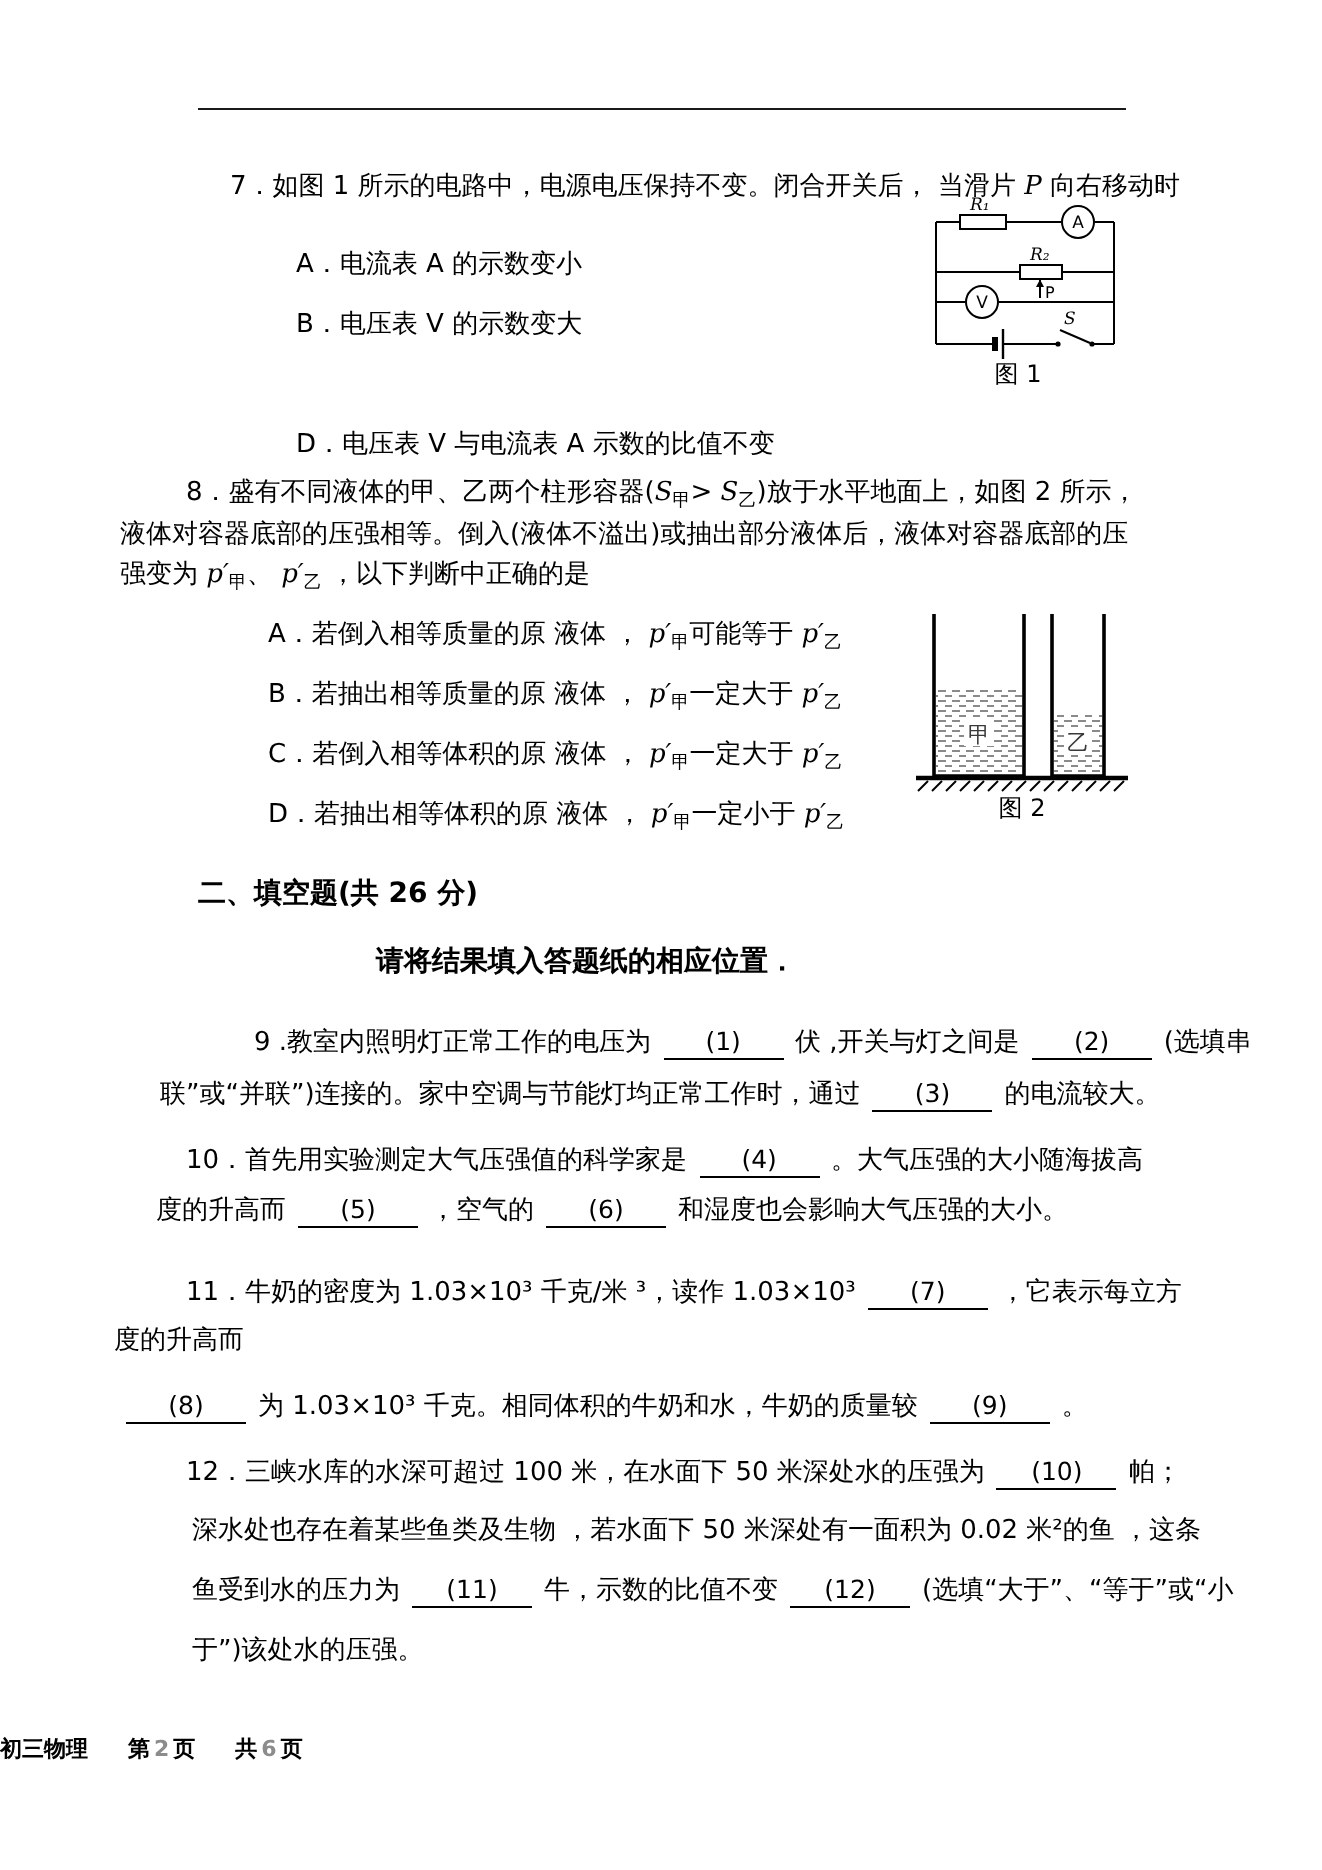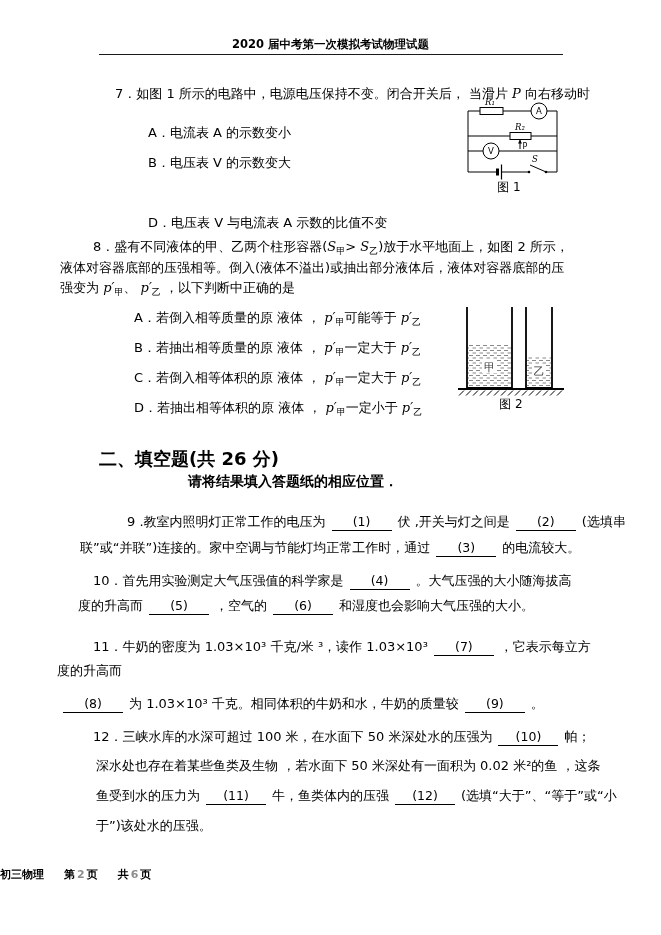--- a/index.html
+++ b/index.html
@@ -3,42 +3,41 @@
 <meta charset="utf-8">
 <style>
   html,body{margin:0;padding:0;background:#e8e8e8;}
   .page{position:relative;width:661px;height:935px;background:#ffffff;margin:0 auto;
         font-family:"DejaVu Sans","Liberation Sans",sans-serif;color:#000;overflow:hidden;}
   .ln{position:absolute;white-space:nowrap;font-size:13px;height:30px;line-height:30px;}
   .tight{height:22px;line-height:22px;}
   .hdr{position:absolute;top:34px;left:0;width:100%;text-align:center;
        font-size:11.5px;font-weight:bold;height:20px;line-height:20px;}
   .hdr-rule{position:absolute;top:54px;left:99px;width:464px;height:0;border-top:1.5px solid #1a1a1a;}
-  .sec{font-weight:bold;font-size:18px;margin-top:12px;}
+  .sec{font-weight:bold;font-size:14px;}
   .instr{font-weight:bold;font-size:14px;}
   .blank{display:inline-block;min-width:52px;border-bottom:1px solid #000;text-align:center;
          line-height:15px;height:16px;margin:0 6px;padding:0 4px;font-size:12.5px;}
   .var{font-family:"DejaVu Serif","Liberation Serif",serif;font-style:italic;}
   .sub{font-size:9px;vertical-align:-3px;}
   .figcap{position:absolute;text-align:center;font-size:12px;height:14px;line-height:14px;}
   .fig{position:absolute;}
   .footer{position:absolute;top:860px;left:0;width:100%;
           font-size:11px;font-weight:bold;height:30px;line-height:30px;}
   .footer .num{color:#8c8c8c;padding:0 2px;}
   .footer .gap{display:inline-block;width:20px;}
   svg{display:block;}
   svg text{font-family:"DejaVu Sans","Liberation Sans",sans-serif;}
   svg text.sv{font-family:"DejaVu Serif","Liberation Serif",serif;font-style:italic;}
 </style>
 </head>
 <body>
 
 <div class="page">
 
-  <div class="hdr">2020 届中考第一次模拟考试物理试题</div>
   <div class="hdr-rule"></div>
 
   <div class="ln" style="left:115px;top:79px">
     <span>7．如图 1 所示的电路中，电源电压保持不变。闭合开关后， 当滑片 </span><span class="var">P</span><span> 向右移动时</span>
   </div>
   <div class="ln" style="left:148px;top:118px">A．电流表 A 的示数变小</div>
   <div class="ln" style="left:148px;top:148px">B．电压表 V 的示数变大</div>
   <div class="ln" style="left:148px;top:208px">D．电压表 V 与电流表 A 示数的比值不变</div>
 
   <svg class="fig" style="left:458px;top:96px" width="102" height="86" viewBox="0 0 102 86">
@@ -152,21 +151,21 @@
   <div class="ln" style="left:57px;top:656px">度的升高而</div>
   <div class="ln" style="left:57px;top:689px">
     <span class="blank">(8)</span><span>为 1.03×10³ 千克。相同体积的牛奶和水，牛奶的质量较</span><span class="blank">(9)</span><span>。</span>
   </div>
 
   <div class="ln" style="left:93px;top:722px">
     <span>12．三峡水库的水深可超过 100 米，在水面下 50 米深处水的压强为</span><span class="blank">(10)</span><span>帕；</span>
   </div>
   <div class="ln" style="left:96px;top:751px">深水处也存在着某些鱼类及生物 ，若水面下 50 米深处有一面积为 0.02 米²的鱼 ，这条</div>
   <div class="ln" style="left:96px;top:781px">
-    <span>鱼受到水的压力为</span><span class="blank">(11)</span><span>牛，鱼类体内的压强</span><span class="blank">(12)</span><span>(选填“大于”、“等于”或“小</span>
+    <span>鱼受到水的压力为</span><span class="blank">(11)</span><span>牛，示数的比值不变</span><span class="blank">(12)</span><span>(选填“大于”、“等于”或“小</span>
   </div>
   <div class="ln" style="left:96px;top:811px">于”)该处水的压强。</div>
 
   <div class="footer">
     <span>初三物理</span><span class="gap"></span><span>第</span><span class="num">2</span><span>页</span><span class="gap"></span><span>共</span><span class="num">6</span><span>页</span>
   </div>
 
 </div>
 
 </body></html>

